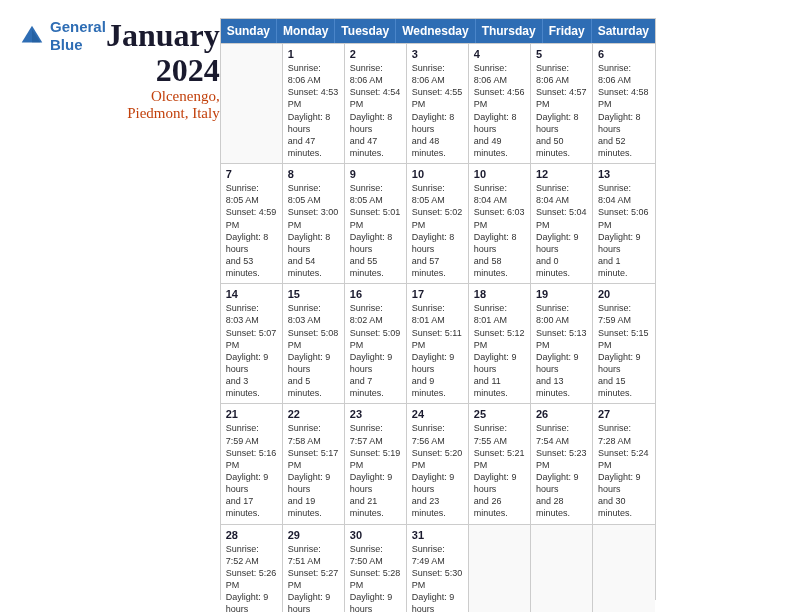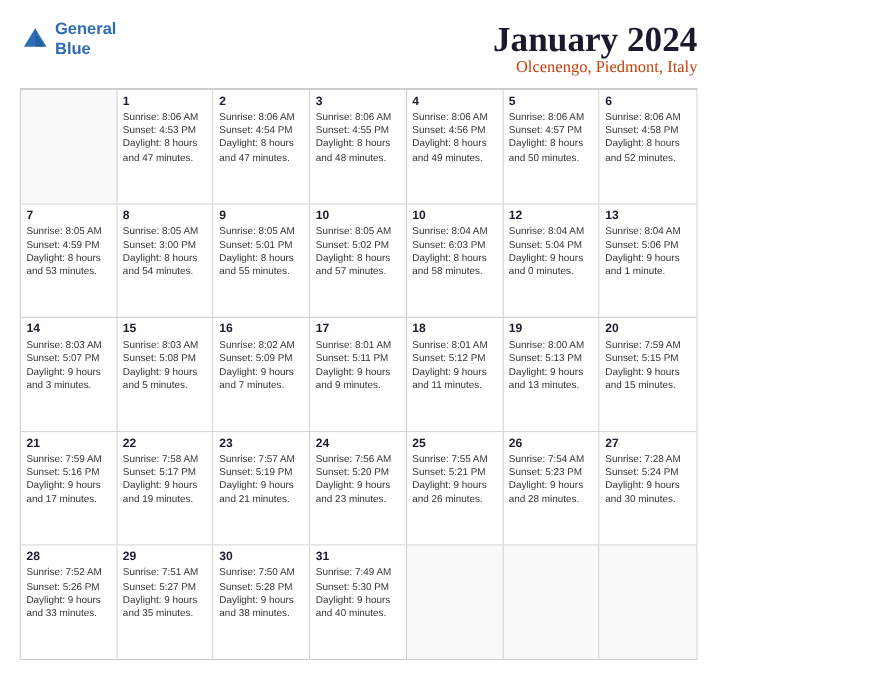--- a/index.html
+++ b/index.html
@@ -8,21 +8,20 @@
       background: #fff;
       width: 792px;
       height: 612px;
       overflow: hidden;
     }
     .page {
       width: 652px;
       height: 612px;
       padding: 18px 18px 12px 18px;
       display: flex;
-      flex-direction: column;
     }
     .header {
       display: flex;
       justify-content: space-between;
       align-items: flex-start;
       margin-bottom: 10px;
     }
     .logo {
       display: flex;
       align-items: center;
@@ -124,20 +123,29 @@
         <div><span>Blue</span></div>
       </div>
     </div>
     <div class="title-block">
       <div class="main-title">January 2024</div>
       <div class="sub-title">Olcenengo, Piedmont, Italy</div>
     </div>
   </div>
 
   <div class="calendar">
+    <div class="cal-header-row" id="cal-header">
+        <div class="cal-header-cell">Sunday</div>
+        <div class="cal-header-cell">Monday</div>
+        <div class="cal-header-cell">Tuesday</div>
+        <div class="cal-header-cell">Wednesday</div>
+        <div class="cal-header-cell">Thursday</div>
+        <div class="cal-header-cell">Friday</div>
+        <div class="cal-header-cell">Saturday</div>
+      </div>
     <div class="cal-body" id="cal-body">
         <div class="cal-row">
           <div class="cal-cell empty"></div>
           <div class="cal-cell">
             <div class="day-num">1</div>
             <div class="cell-line">Sunrise: 8:06 AM</div>
             <div class="cell-line">Sunset: 4:53 PM</div>
             <div class="cell-line">Daylight: 8 hours</div>
             <div class="cell-line">and 47 minutes.</div>
           </div>

